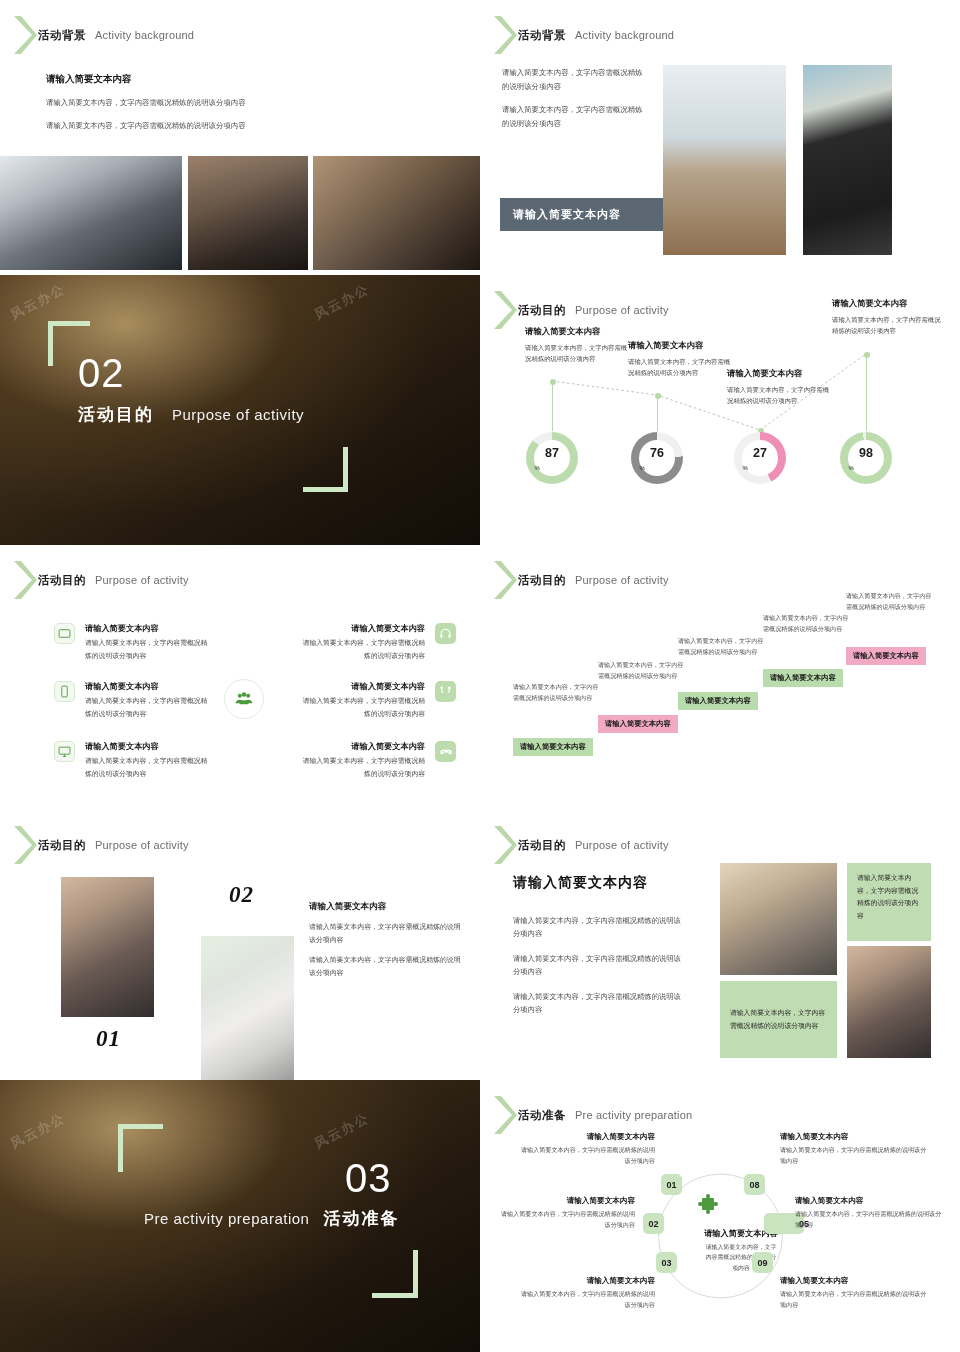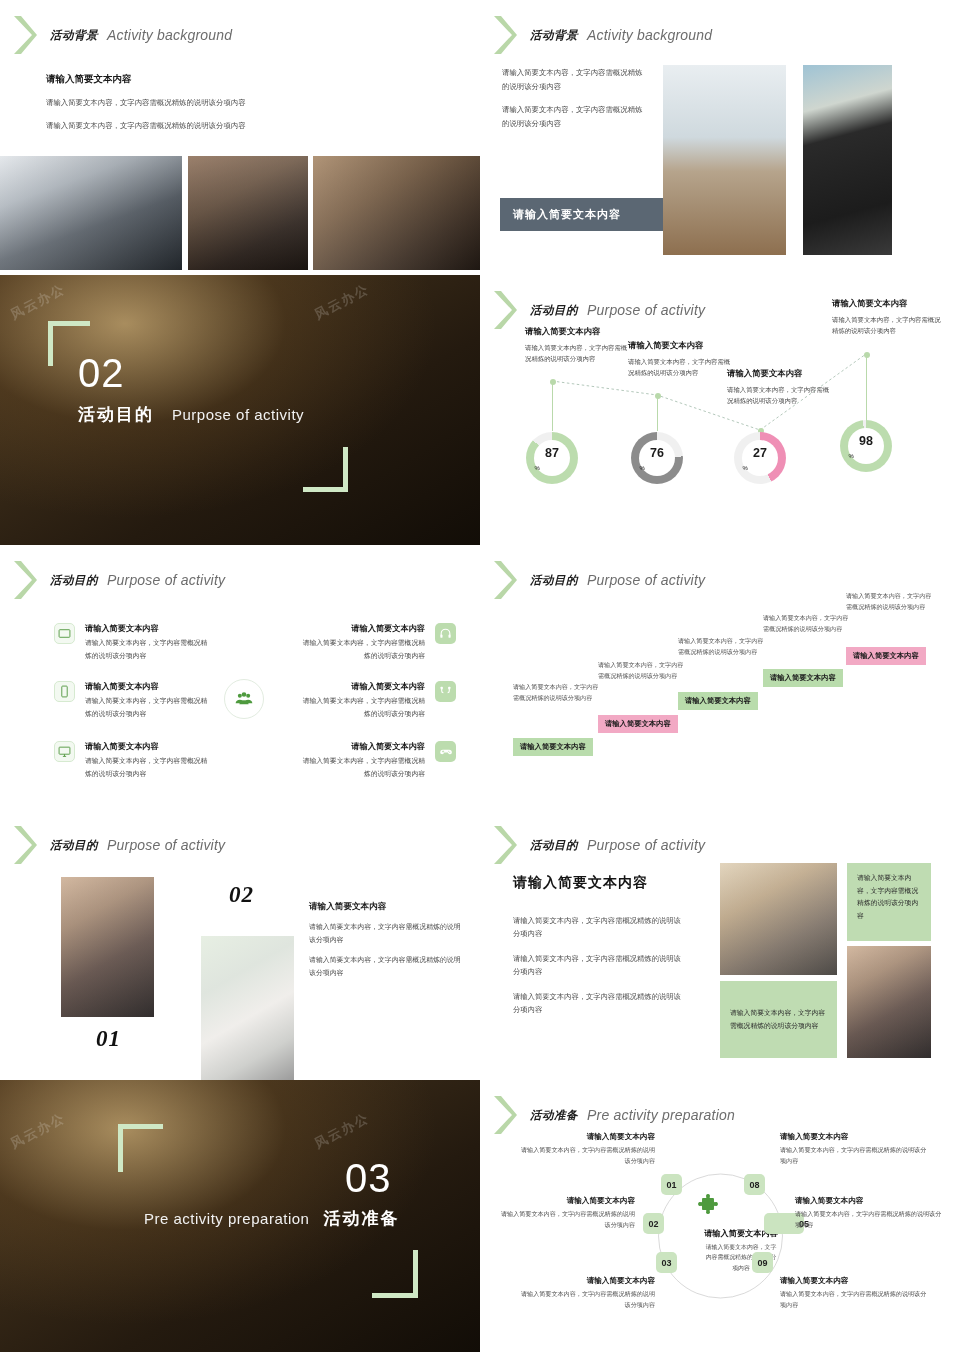--- a/index.html
+++ b/index.html
@@ -20,23 +20,23 @@
     width: 480px;
     height: 270px;
     background: #fff;
     overflow: hidden;
   }
 
   
   .hdr { position: absolute; left: 12px; top: 14px; display: flex; align-items: center; }
   .chev { width: 26px; height: 42px; position: relative; flex: 0 0 auto; }
   .chev svg { display: block; }
-  .hdr-texts { display: flex; align-items: center; margin-left: 12px; font-style: italic; }
+  .hdr-texts { display: flex; align-items: center; margin-left: 0; }
   .hdr-cn { font-size: 11.5px; font-weight: bold; color: #1e1e1e; letter-spacing: .5px; }
-  .hdr-en { font-size: 14px; color: #6d6d6d; margin-left: 9px; letter-spacing: .2px; }
+  .hdr-en { font-size: 11px; color: #6d6d6d; margin-left: 9px; letter-spacing: .2px; }
 
   
   .h-bold { font-size: 9.5px; font-weight: bold; color: #1a1a1a; line-height: 1.5; }
   .p-txt  { font-size: 7.4px; color: #4a4a4a; line-height: 1.85; }
   .p-txt-sm { font-size: 6.4px; color: #4a4a4a; line-height: 1.8; }
 
   
   .photo { background-size: cover; background-position: center; position: absolute; }
   .ph-devices {
     background:
@@ -251,21 +251,21 @@
           <span class="val">27</span>
           <span class="pct">%</span>
         </div>
   </div>
 
   <div style="position:absolute;left:352px;top:22px;width:112px;">
     <div class="h-bold" style="font-size:8.4px;">请输入简要文本内容</div>
     <div class="p-txt-sm" style="margin-top:4px;">请输入简要文本内容，文字内容需概况精炼的说明该分项内容</div>
   </div>
   <div class="stem" style="left:386px;top:80px;height:76px;"></div>
-  <div class="donut" style="left:360px;top:145px;background:conic-gradient(#bcdcae 0% 98%, #f0f0f0 98% 100%);">
+  <div class="donut" style="left:360px;top:157px;background:conic-gradient(#bcdcae 0% 98%, #f0f0f0 98% 100%);">
     <div class="hole">
           <span class="val">98</span>
           <span class="pct">%</span>
         </div>
   </div>
 </div>
 
 <div class="slide" style="left:0;top:545px;">
   <div class="hdr">
     <span class="chev">

